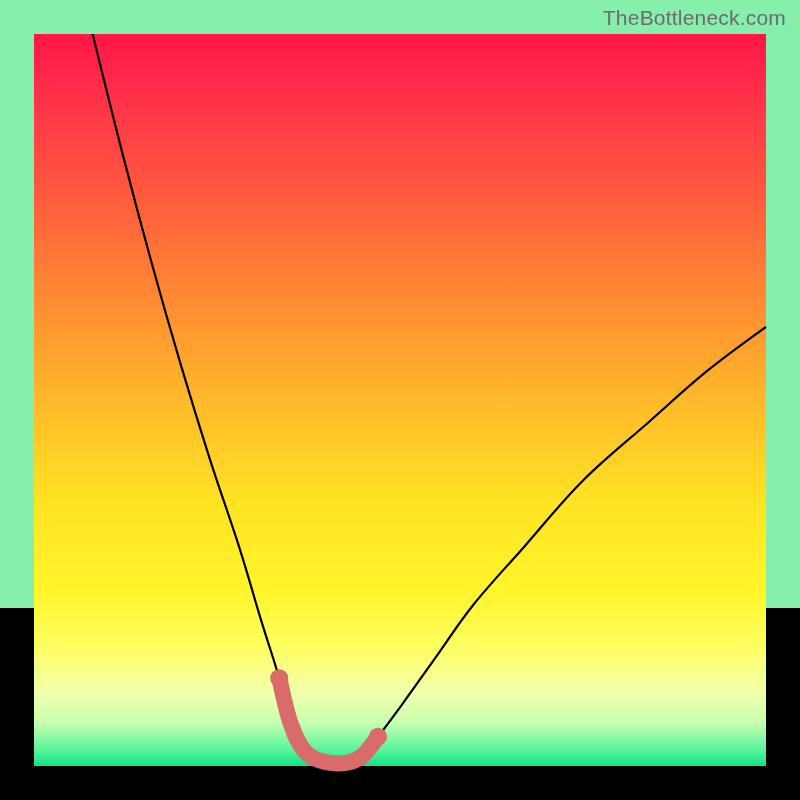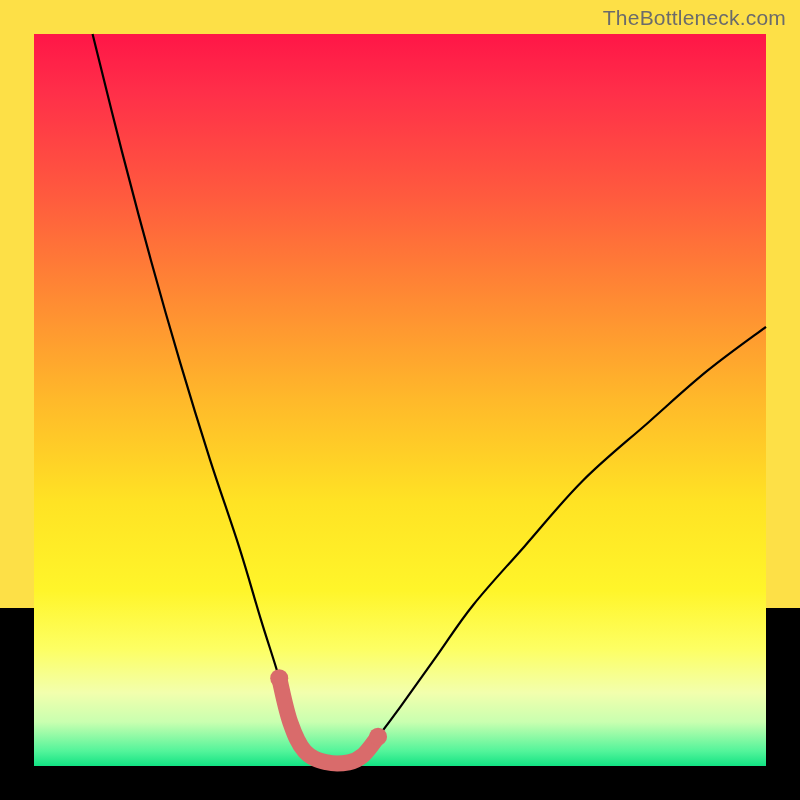--- a/index.html
+++ b/index.html
@@ -10,21 +10,21 @@
     background: #000;
     overflow: hidden;
     font-family: Arial, Helvetica, sans-serif;
   }
   .frame {
     position: absolute;
     left: 0;
     top: 0;
     width: 800px;
     height: 608px;
-    background: #fde047;
+    background: #86efac;
   }
   .plot {
     position: absolute;
     left: 34px;
     top: 34px;
     width: 732px;
     height: 732px;
     
     background: linear-gradient(to bottom,
       #ff1647 0%,

